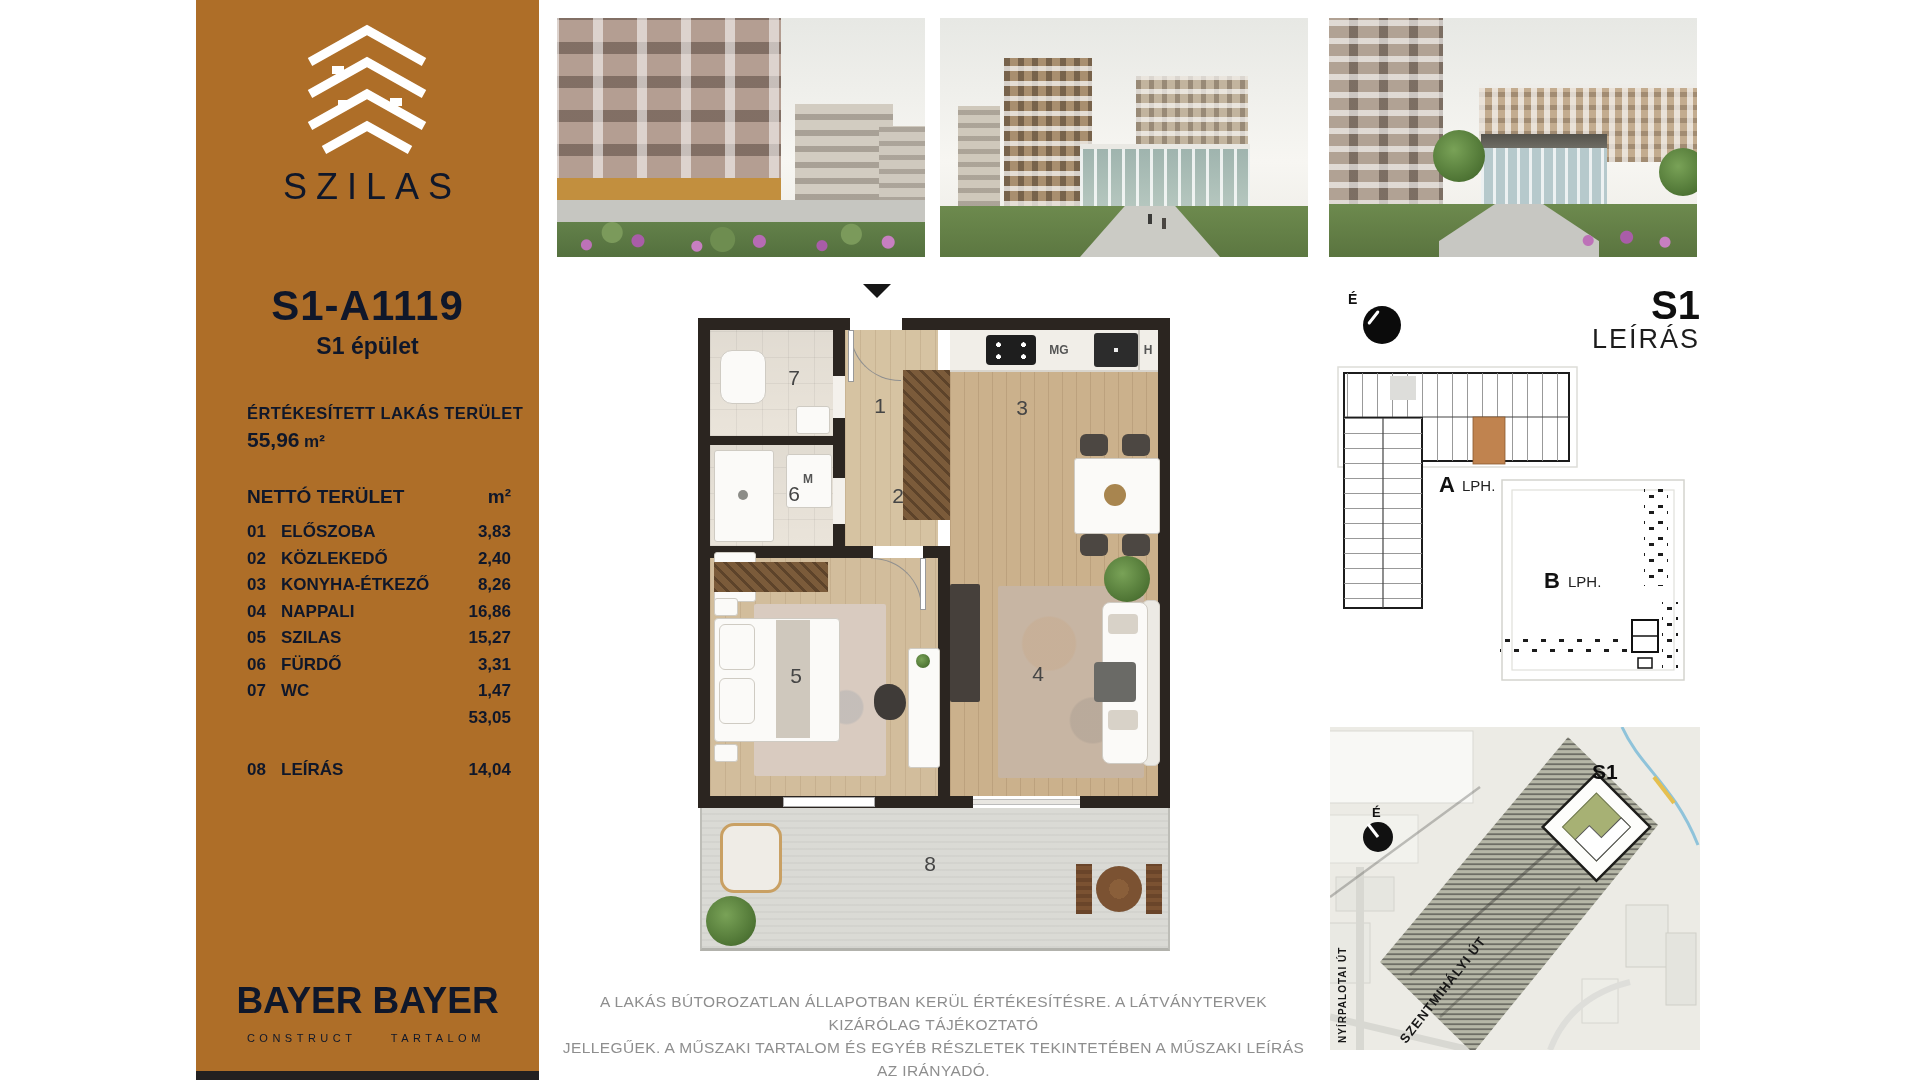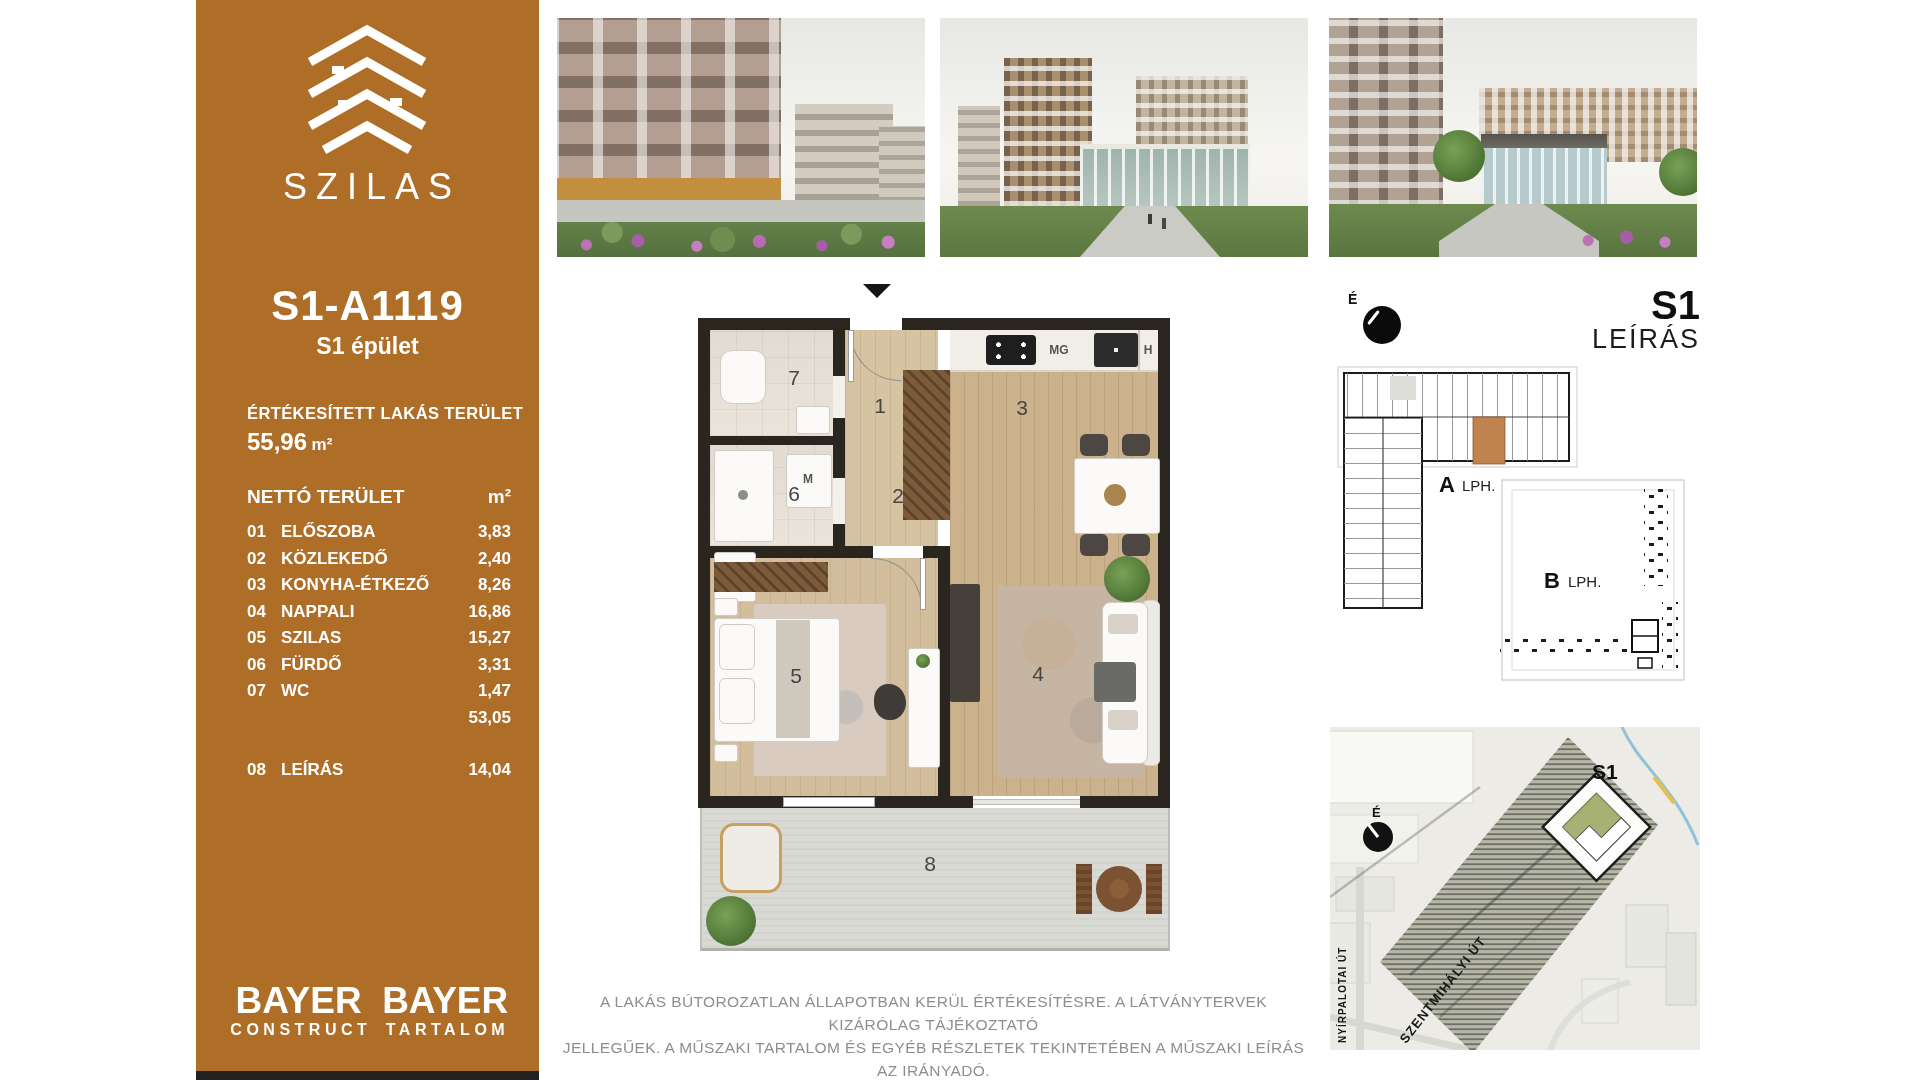--- a/index.html
+++ b/index.html
@@ -1,37 +1,37 @@
 <!DOCTYPE html>
 <html style="--sidebar-brown: #ae6e28; --footer-black: #232020; --highlight-orange: #c0834f; --wall-dark: #2b2520; --disclaimer-gray: #8e8e8e;"><head>
 <meta charset="utf-8">
 <style>
   html,body{margin:0;padding:0;background:#fff;}
   #canvas{position:relative;width:1920px;height:1080px;background:#fff;overflow:hidden;
           font-family:"Liberation Sans",sans-serif;color:#1a1a1a;}
   .abs{position:absolute;}
   
-  #sidebar{left:196px;top:0;width:343px;height:1080px;background:var(--sidebar-brown,#ae6e28);color:#ffffff;}
+  #sidebar{left:196px;top:0;width:343px;height:1080px;background:var(--sidebar-brown,#ae6e28);color:#0f172a;}
   #sidebar .centered{width:100%;text-align:center;}
   .brandword{font-size:36px;letter-spacing:9px;text-indent:9px;font-weight:400;line-height:37px;}
   .unitid{font-size:42px;font-weight:bold;letter-spacing:1px;}
   .bline{font-size:23px;font-weight:bold;line-height:25px;}
   .slabel{font-size:16.5px;font-weight:bold;letter-spacing:.4px;}
-  .sval{font-size:24px;font-weight:bold;}
+  .sval{font-size:21px;font-weight:bold;}
   .svalunit{font-size:17px;font-weight:bold;}
   .nettohdr{display:flex;justify-content:space-between;font-size:19px;font-weight:bold;}
   .rooms{font-size:17px;font-weight:600;}
   .room-row{display:flex;align-items:baseline;height:26.5px;}
   .room-row .num{width:34px;}
   .room-row .nm{flex:1;}
   .room-row .ar{text-align:right;}
   .logos{display:flex;gap:10px;justify-content:center;align-items:flex-start;}
   .blogo{text-align:center;line-height:1;}
   .blogo .l1{font-size:37px;font-weight:800;letter-spacing:0px;}
-  .blogo .l2{font-size:16px;font-weight:bold;letter-spacing:4.5px;text-indent:4.5px;margin-top:3px;}
+  .blogo .l2{font-size:11px;font-weight:normal;letter-spacing:4.5px;text-indent:4.5px;margin-top:14px;}
   
   .photo{position:absolute;top:18px;width:368px;height:239px;overflow:hidden;
          background:linear-gradient(180deg,#e7e8e4,#f7f6f2 60%,#eceae4);}
   .photo>div{position:absolute;}
   
   #plan{left:698px;top:318px;width:472px;height:637px;}
   #plan>div{position:absolute;}
   .w{background:var(--wall-dark,#2b2520);}
   .tile{background:linear-gradient(rgba(0,0,0,.04),rgba(0,0,0,0)),
         repeating-linear-gradient(0deg,rgba(0,0,0,.05) 0 1px,transparent 1px 26px),

